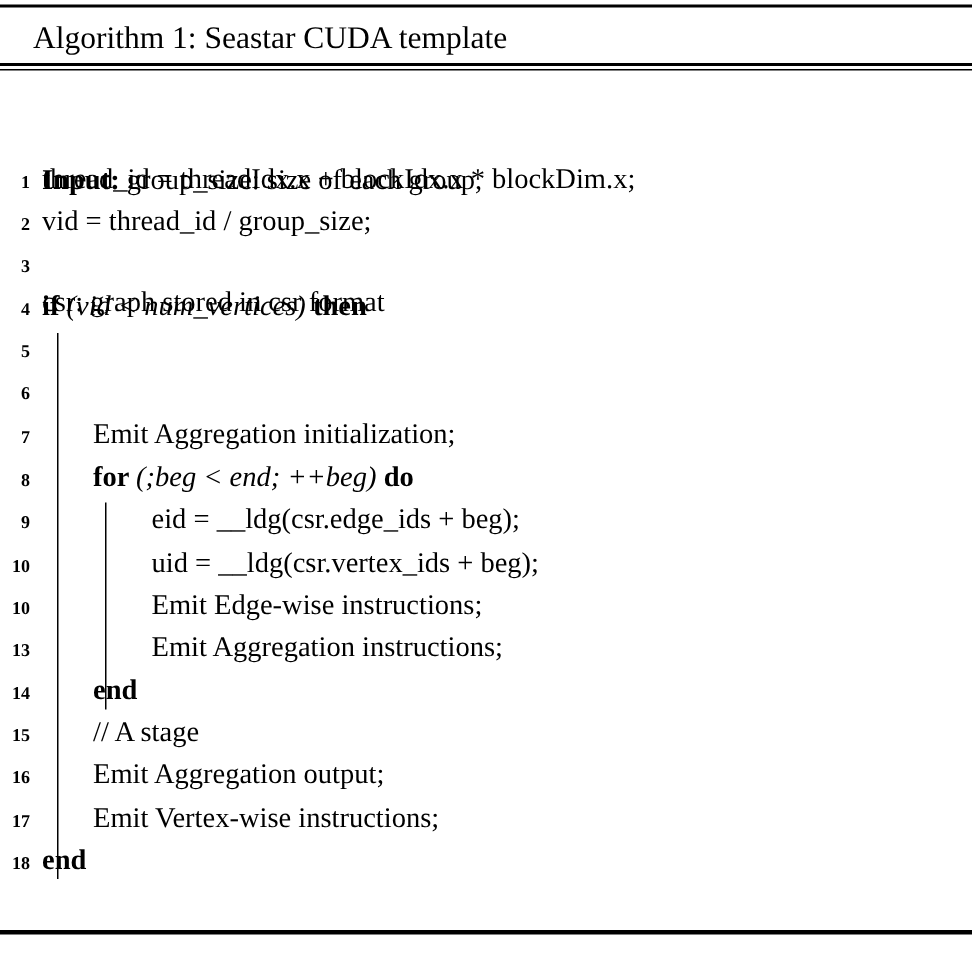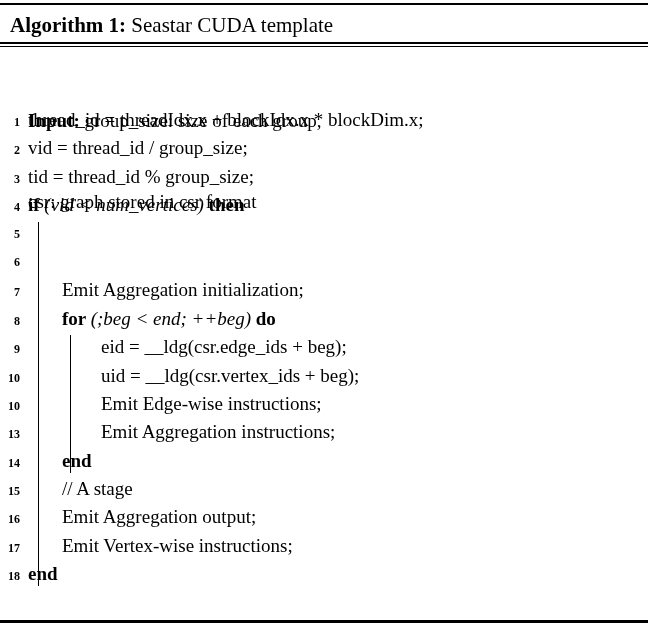--- a/index.html
+++ b/index.html
@@ -19,21 +19,21 @@
   .rule-bottom { top: 620px; height: 3px; }
 
   .caption {
     position: absolute;
     top: 11px;
     left: 10px;
     font-size: 21px;
     line-height: 28px;
     white-space: pre;
   }
-  .caption .kw { font-weight: bold; }
+  .caption .kw { font-weight: normal; margin-left: 12px; }
 
   .input-block {
     position: absolute;
     top: 53px;
     left: 28px;
     font-size: 19px;
     line-height: 27px;
     white-space: pre;
   }
   .input-block .kw { font-weight: bold; }
@@ -89,21 +89,21 @@
     <div><span class="kw">Input:</span><span> group_size: size of each group,</span></div>
     <div>csr: graph stored in csr format</div>
   </div>
 
   <div class="algo-body">
     <div class="vrule vrule-if"></div>
     <div class="vrule vrule-for"></div>
 
   <div class="line"><span class="lnum">1</span><span class="ltext ind0"><span>thread_id = threadIdx.x + blockIdx.x * blockDim.x;</span></span></div>
       <div class="line"><span class="lnum">2</span><span class="ltext ind0"><span>vid = thread_id / group_size;</span></span></div>
-      <div class="line"><span class="lnum">3</span><span class="ltext ind0"><span>tid = thread_id % group_size;</span></span></div>
+      <div class="line"><span class="lnum">3</span></div>
       <div class="line"><span class="lnum">4</span><span class="ltext ind0"><span class="kw">if </span><span class="it">(vid &lt; num_vertices)</span><span class="kw"> then</span></span></div>
       <div class="line"><span class="lnum">5</span></div>
       <div class="line"><span class="lnum">6</span></div>
       <div class="line"><span class="lnum">7</span><span class="ltext ind1"><span>Emit Aggregation initialization;</span></span></div>
       <div class="line"><span class="lnum">8</span><span class="ltext ind1"><span class="kw">for </span><span class="it">(;beg &lt; end; ++beg)</span><span class="kw"> do</span></span></div>
       <div class="line"><span class="lnum">9</span><span class="ltext ind2"><span>eid = __ldg(csr.edge_ids + beg);</span></span></div>
       <div class="line"><span class="lnum">10</span><span class="ltext ind2"><span>uid = __ldg(csr.vertex_ids + beg);</span></span></div>
       <div class="line"><span class="lnum">10</span><span class="ltext ind2"><span>Emit Edge-wise instructions;</span></span></div>
       <div class="line"><span class="lnum">13</span><span class="ltext ind2"><span>Emit Aggregation instructions;</span></span></div>
       <div class="line"><span class="lnum">14</span><span class="ltext ind1"><span class="kw">end</span></span></div>

